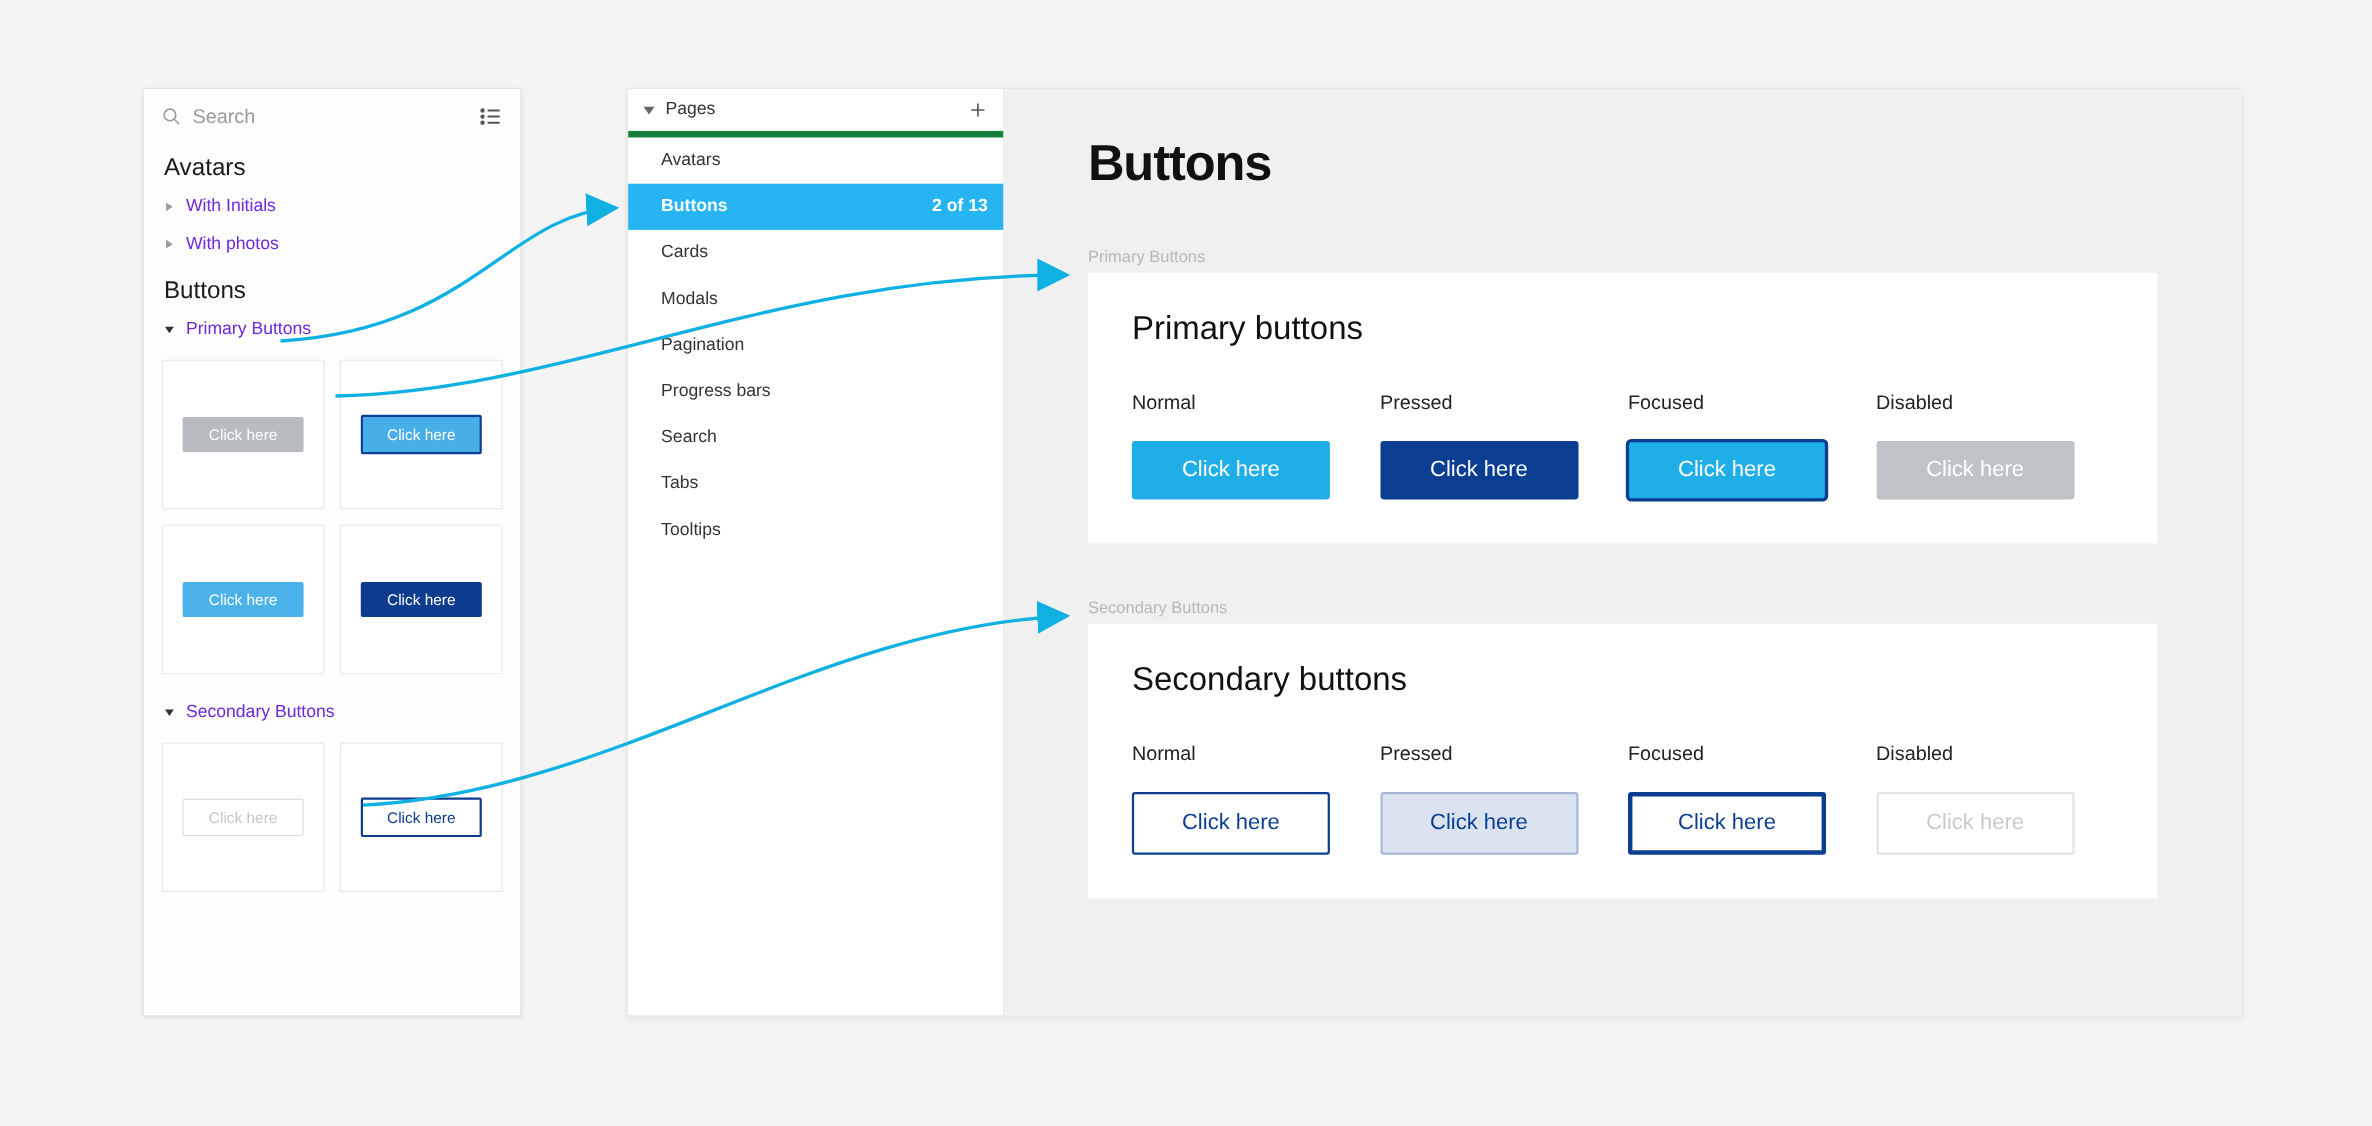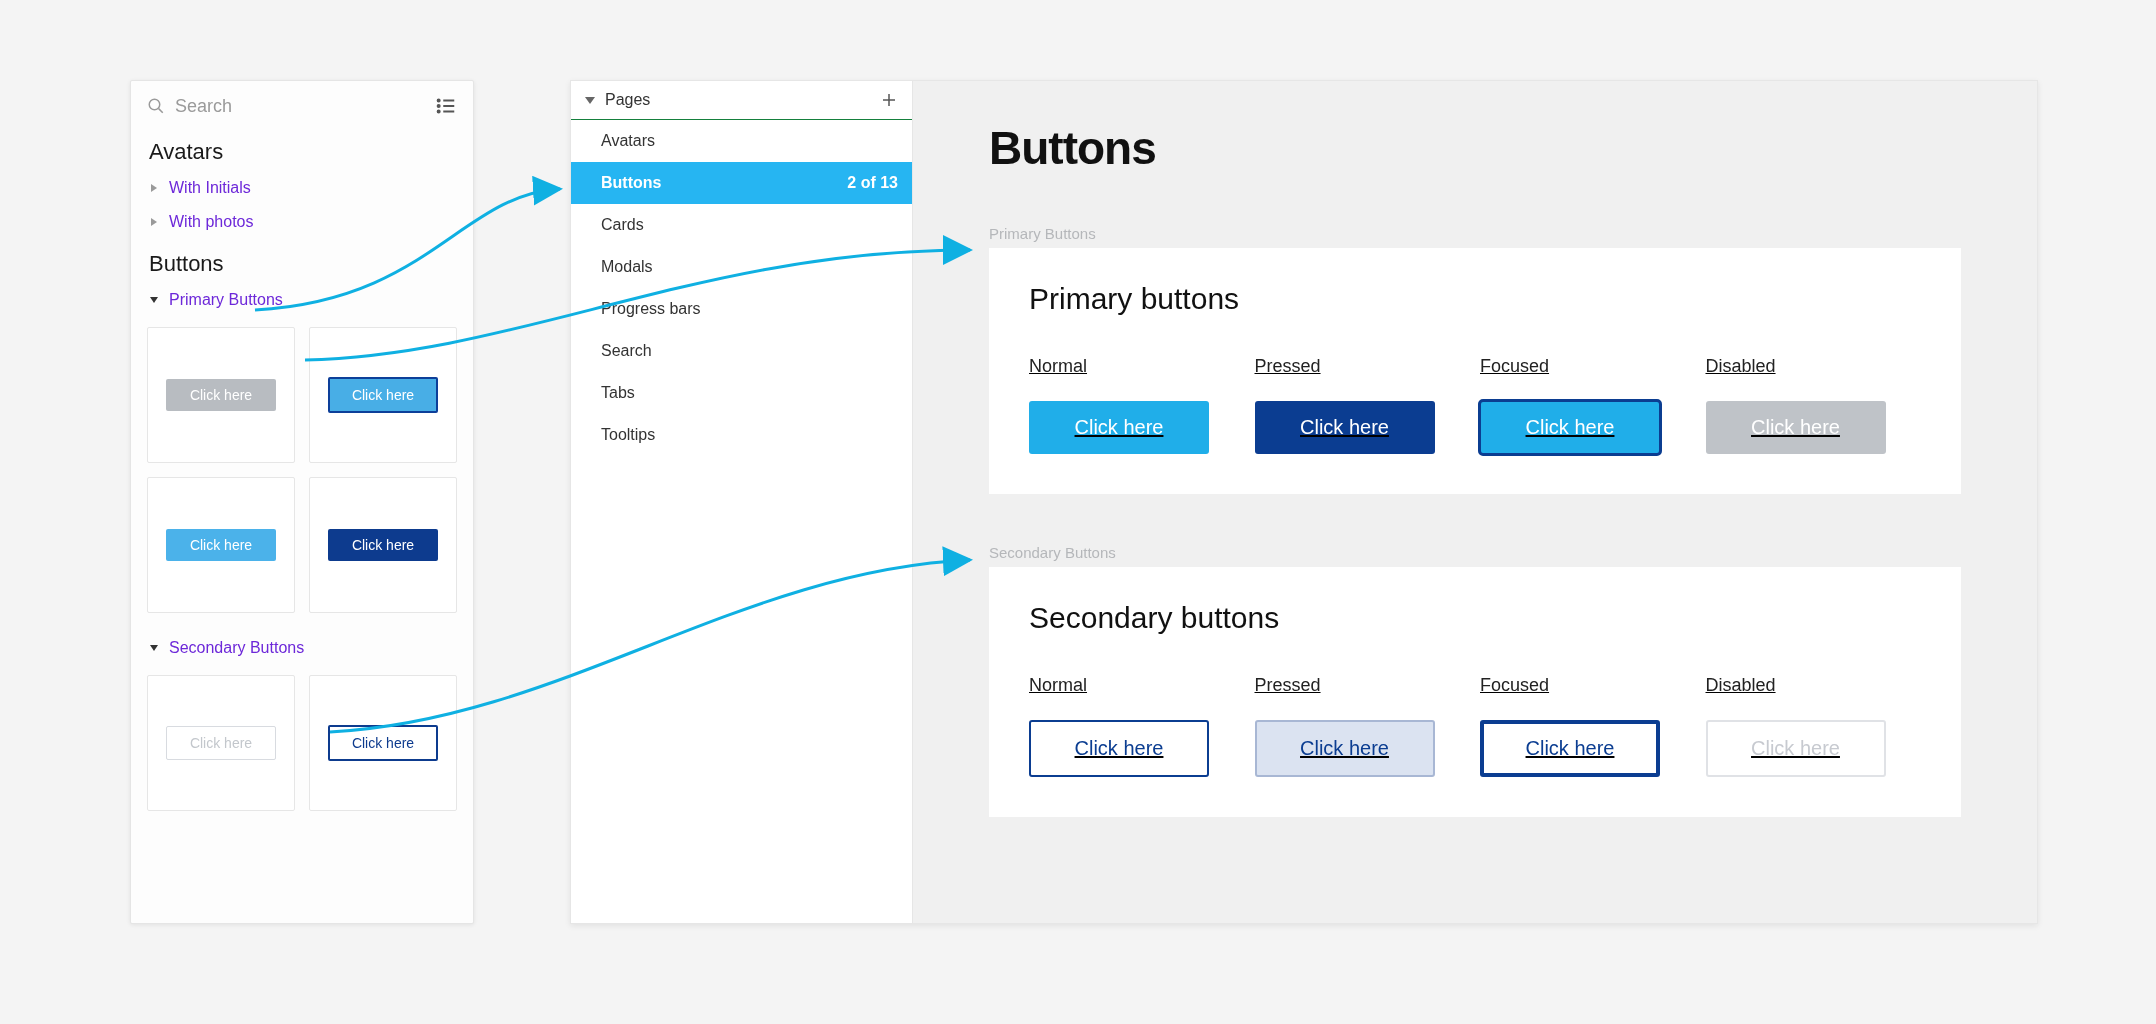--- a/index.html
+++ b/index.html
@@ -119,21 +119,21 @@
     width: 342px;
     flex: none;
     border-right: 1px solid #e6e6e6;
     font-size: 16px;
     color: #333;
   }
   .pages-header {
     display: flex;
     align-items: center;
     padding: 10px 14px;
-    border-bottom: 1px solid #15803d;
+    border-bottom: 6px solid #15803d;
   }
   .pages-header .tri {
     width:0; height:0;
     border-left:5px solid transparent;
     border-right:5px solid transparent;
     border-top:7px solid #666;
     margin-right:10px;
   }
   .pages-header .plus { margin-left:auto; color:#555; }
 
@@ -175,21 +175,20 @@
   .frame h2 {
     font-size: 30px;
     font-weight: 400;
     color: #111;
     margin-bottom: 40px;
   }
   .states {
     display: grid;
     grid-template-columns: repeat(4, 1fr);
     gap: 10px;
-    text-decoration: underline;
   }
   .state-col .state-label {
     font-size: 18px;
     color: #222;
     margin-bottom: 24px;
   }
   .big-btn {
     font-size: 20px;
     text-align: center;
     padding: 15px 0;
@@ -300,20 +299,21 @@
             <line x1="4" y1="12" x2="20" y2="12"></line>
           </svg>
       </div>
       <div class="page-item"><span>Avatars</span></div>
       <div class="page-item selected">
         <span>Buttons</span>
         <span class="count">2 of 13</span>
       </div>
       <div class="page-item"><span>Cards</span></div>
       <div class="page-item"><span>Modals</span></div>
+      <div class="page-item"><span>Pagination</span></div>
       <div class="page-item"><span>Progress bars</span></div>
       <div class="page-item"><span>Search</span></div>
       <div class="page-item"><span>Tabs</span></div>
       <div class="page-item"><span>Tooltips</span></div>
     </div>
 
     <div class="canvas">
       <h1>Buttons</h1>
 
       <div class="frame-label">Primary Buttons</div>

